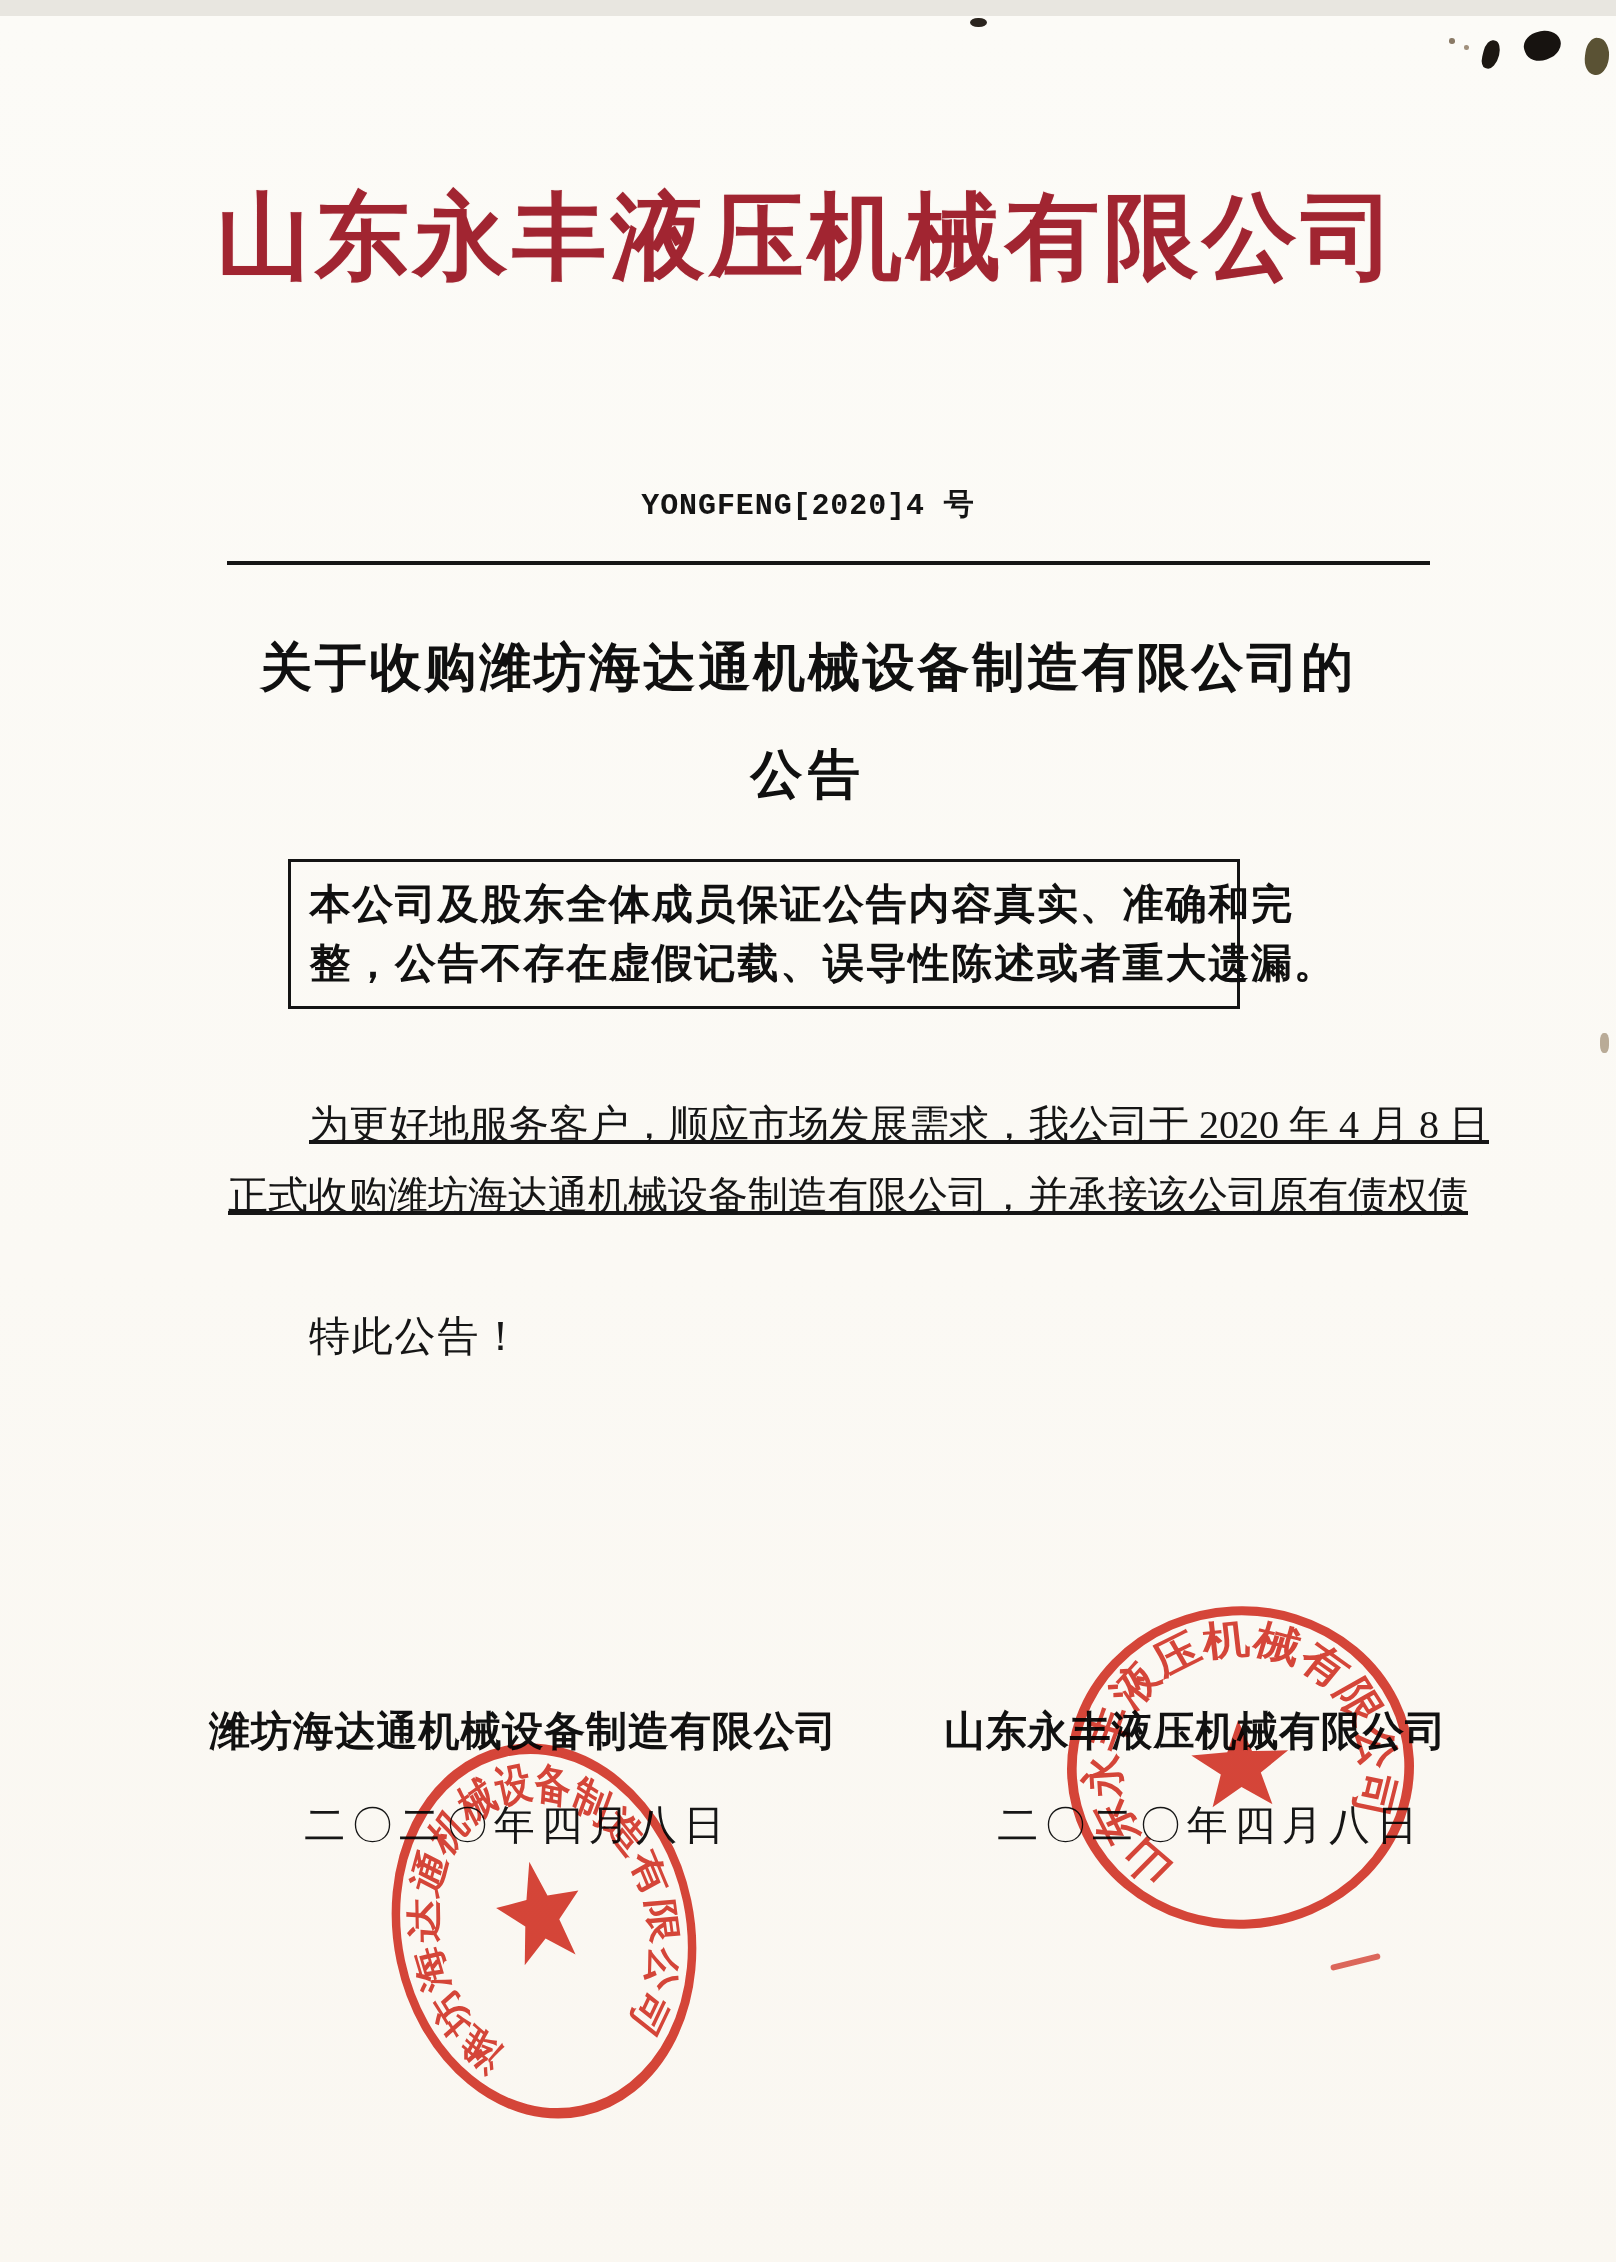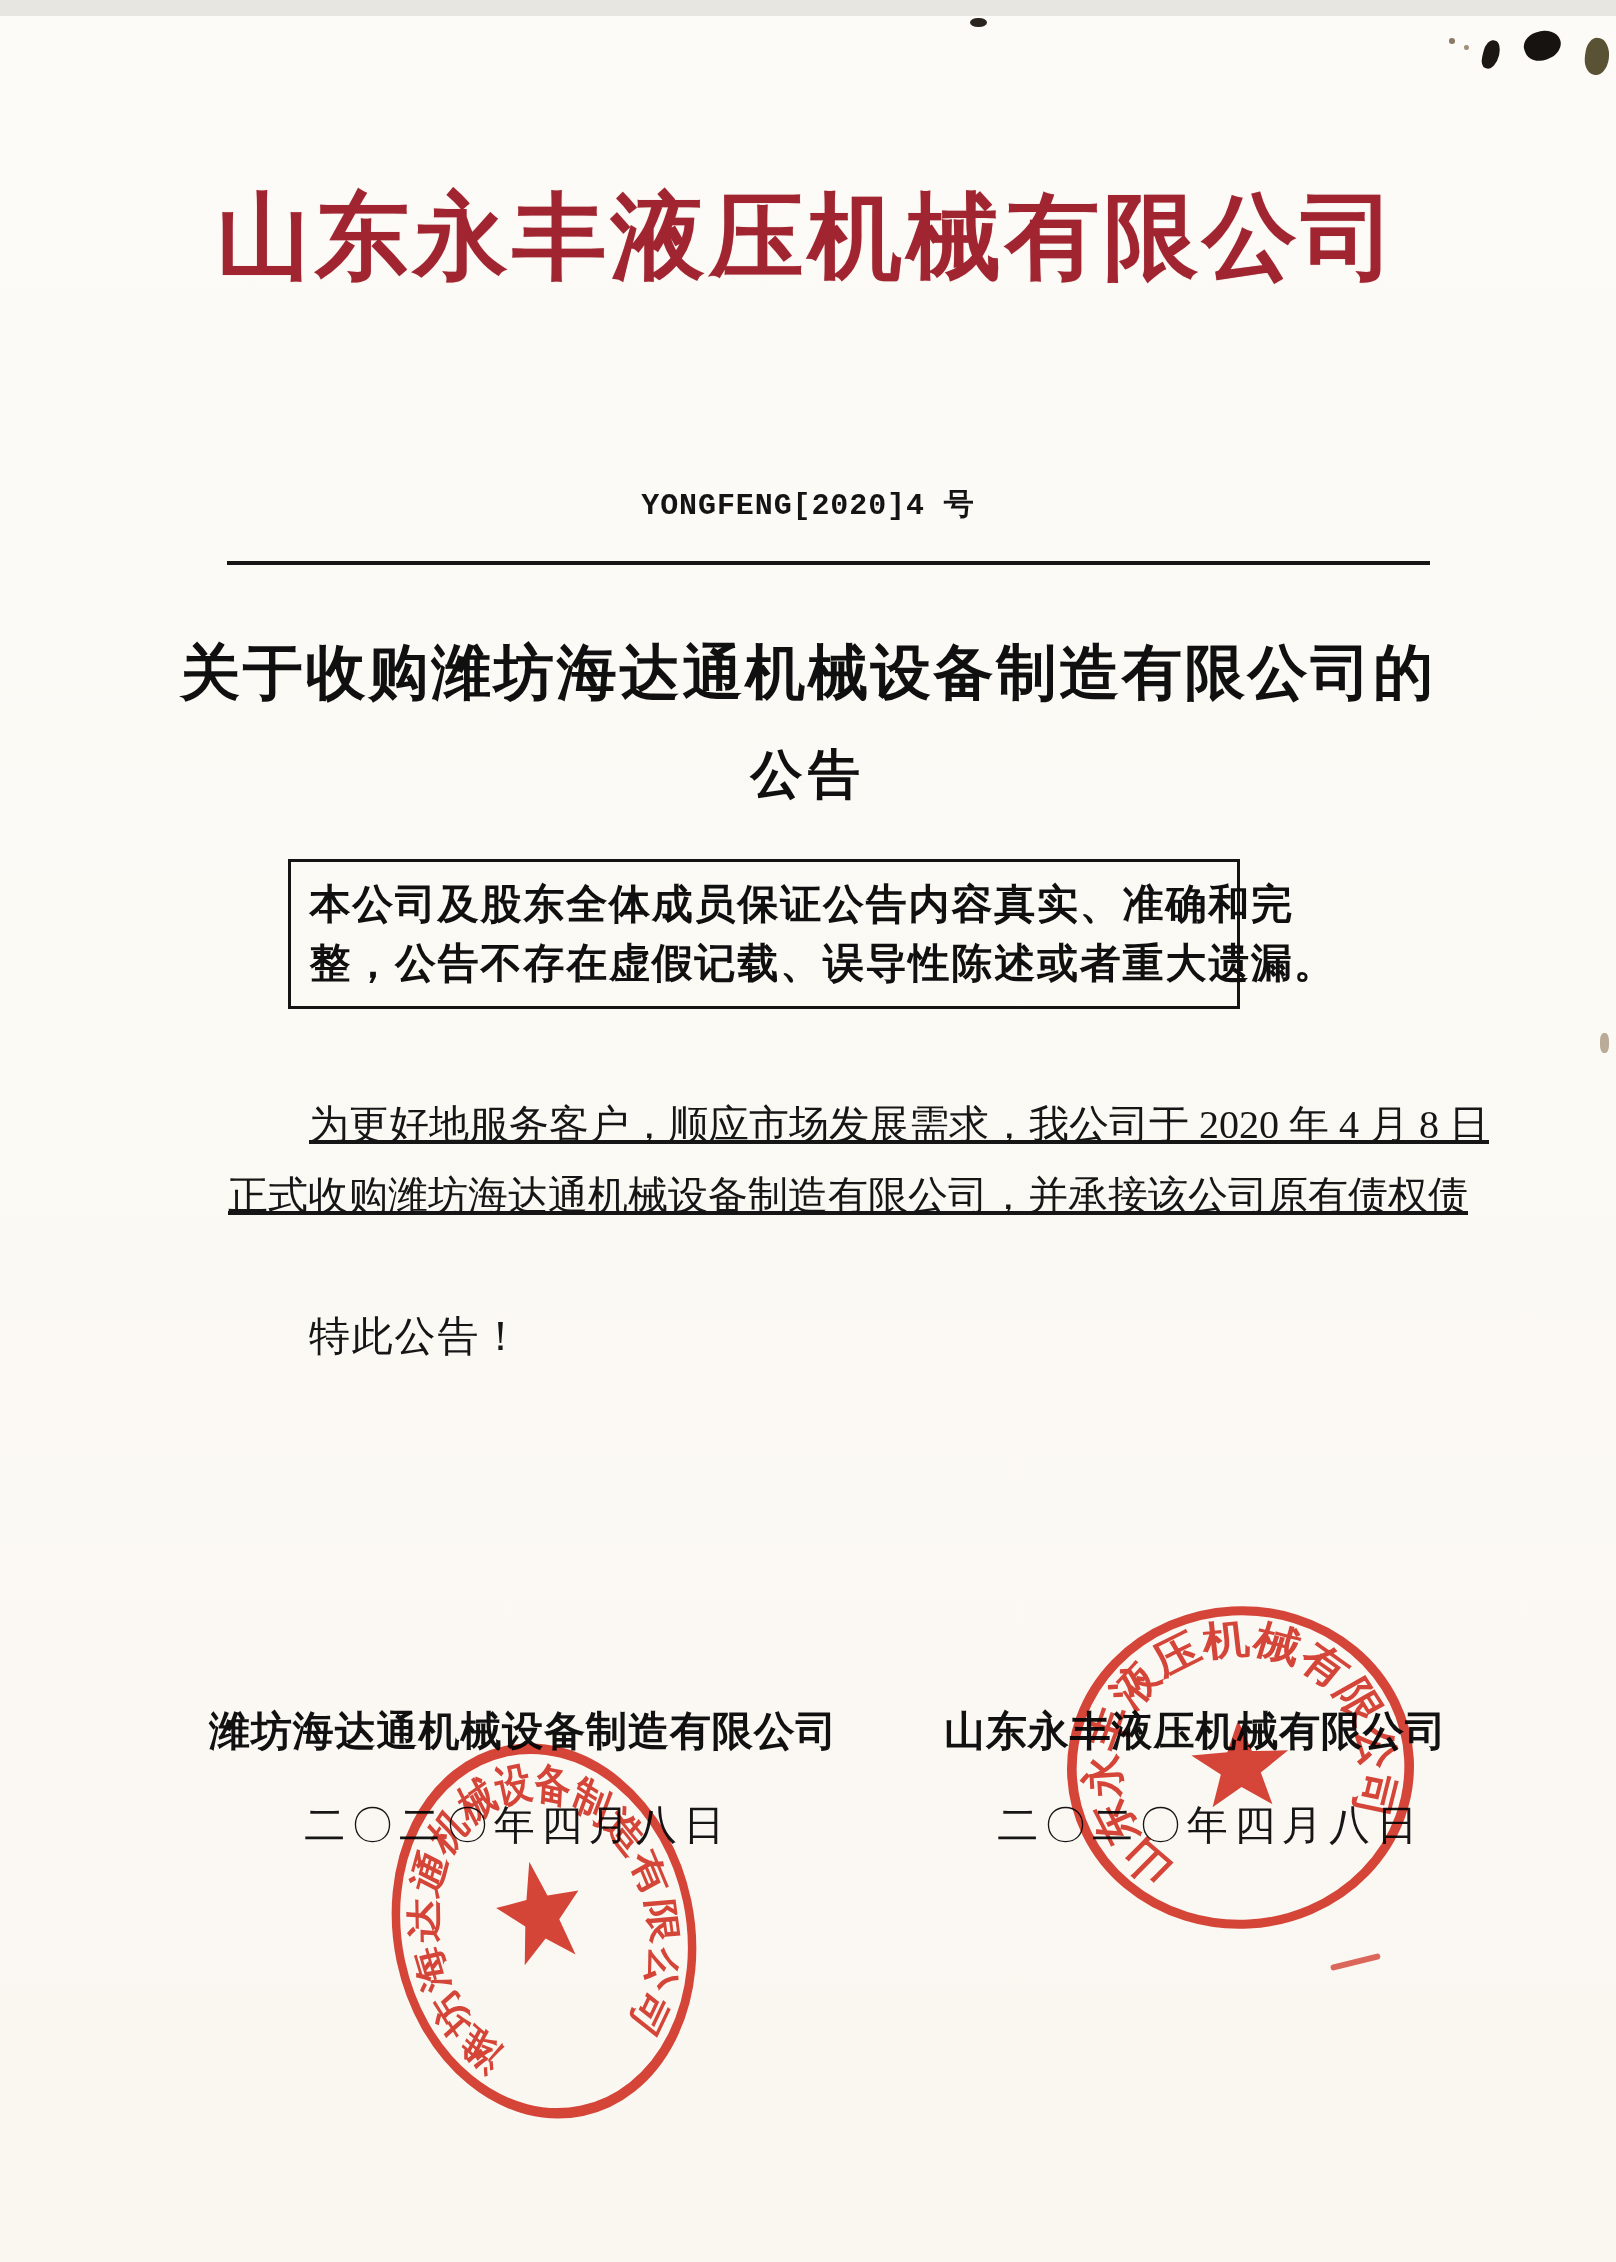--- a/index.html
+++ b/index.html
@@ -33,21 +33,21 @@
   }
   .rule{
     position:absolute;top:545px;left:227px;width:1203px;height:3.7px;
     background:#161616;
   }
   .heading-1{
     position:absolute;top:617px;left:0;width:100%;
     text-align:center;
     font-family:"Liberation Sans",sans-serif;
     font-weight:bold;
-    font-size:60px;
+    font-size:52px;
     letter-spacing:2.8px;
     color:#101010;
   }
   .heading-2{
     position:absolute;top:724px;left:0;width:100%;
     text-align:center;
     font-family:"Liberation Sans",sans-serif;
     font-weight:bold;
     font-size:52px;
     letter-spacing:5.5px;

